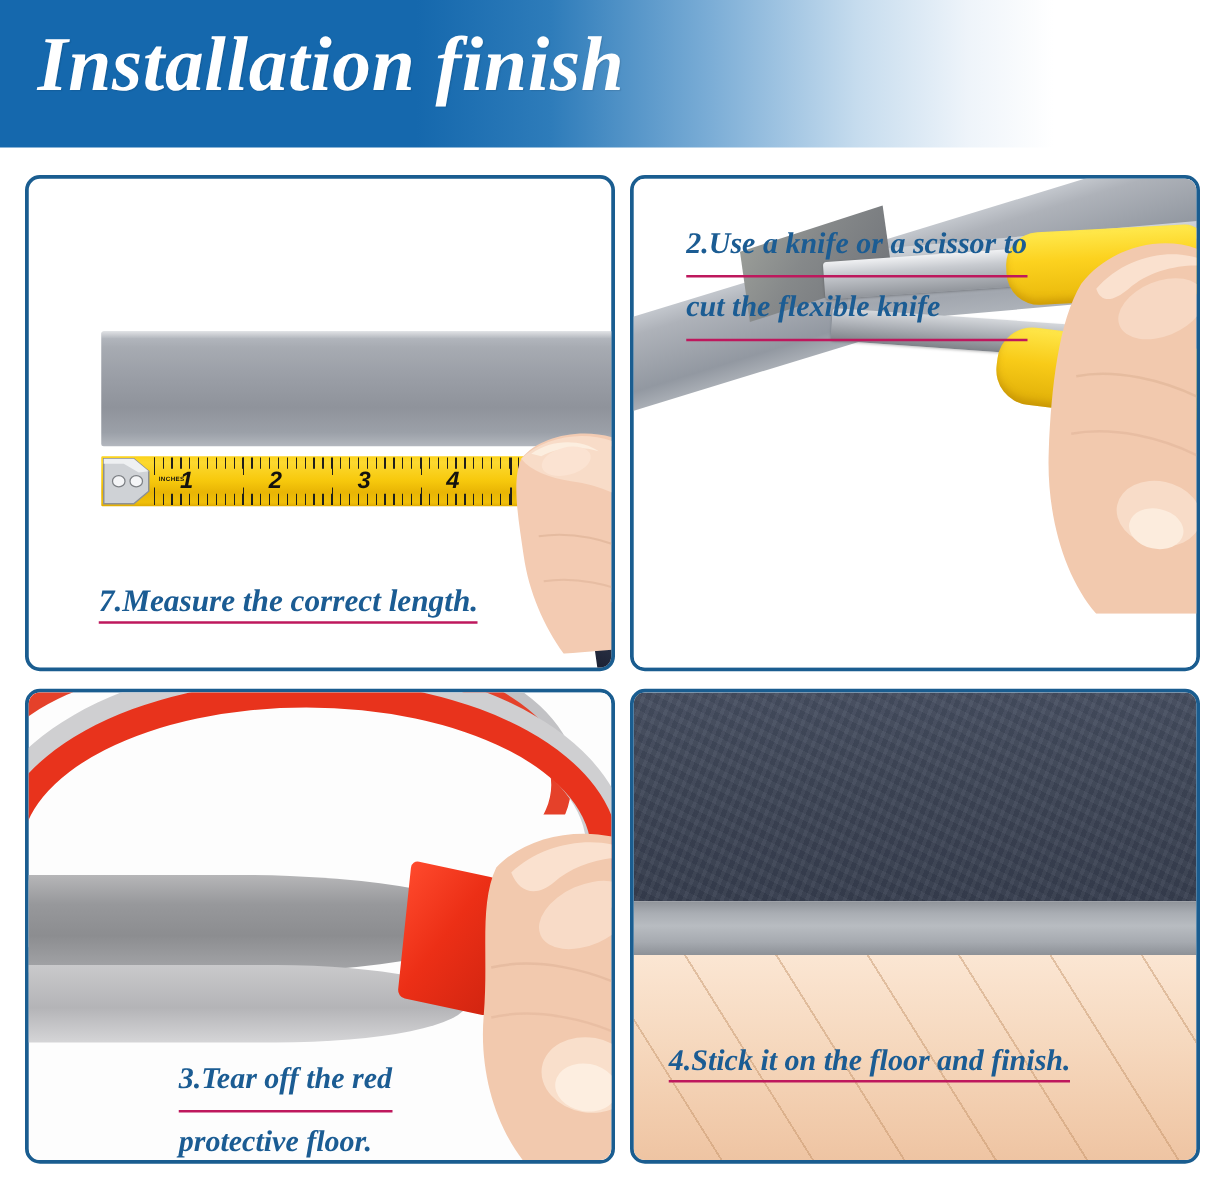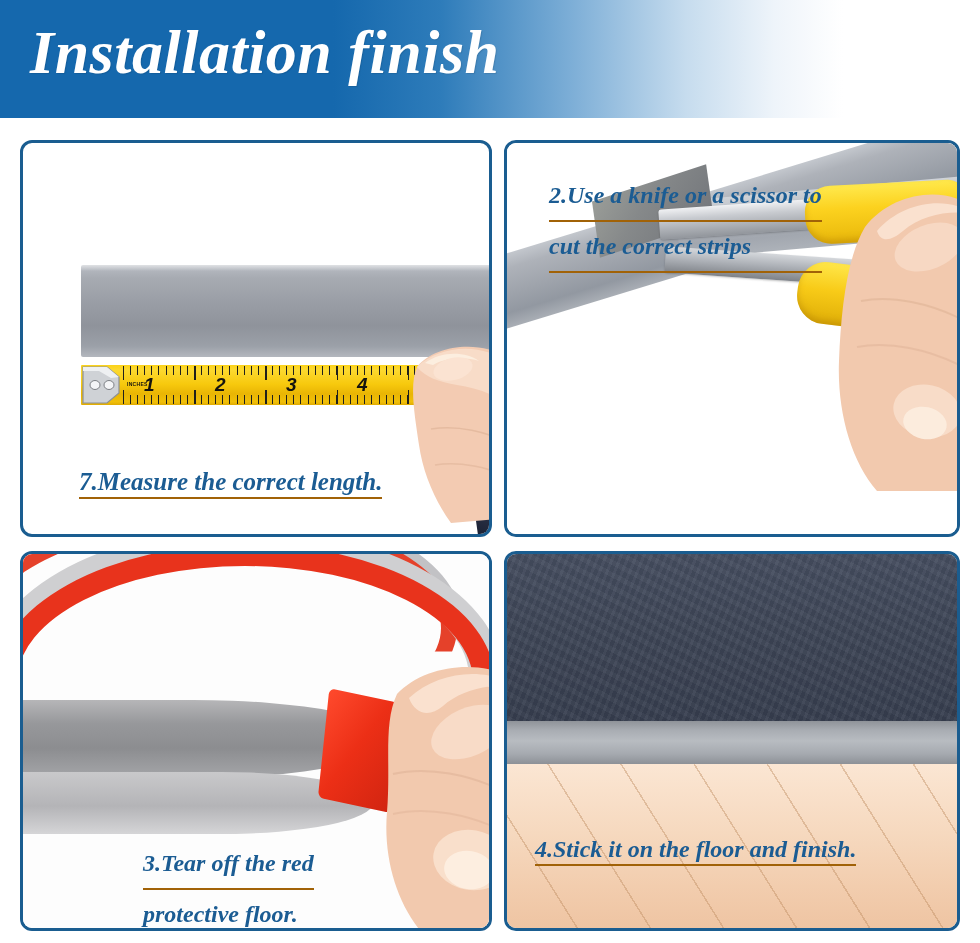--- a/index.html
+++ b/index.html
@@ -66,21 +66,21 @@
     position: absolute;
     font-family: "Liberation Serif", "DejaVu Serif", serif;
     font-style: italic;
     font-weight: bold;
     color: #1b5c93;
     z-index: 40;
     white-space: nowrap;
   }
   .caption .line {
     display: block;
-    border-bottom: 2px solid #a16207;
+    border-bottom: 2px solid #be185d;
     padding-bottom: 1px;
   }
 
   
   .p1-stage { position: absolute; inset: 0; }
   .p1-strip {
     position: absolute;
     left: 58px; top: 122px;
     width: 420px; height: 92px;
     background: linear-gradient(to bottom,
@@ -408,21 +408,21 @@
       <path d="M70 70 C96 40 142 34 168 54 C150 48 116 52 96 70 C84 80 74 82 70 70 Z" fill="#fae1cf"></path>
       <ellipse cx="122" cy="86" rx="36" ry="22" fill="#f7d8c3" transform="rotate(-22 122 86)"></ellipse>
       <ellipse cx="120" cy="250" rx="34" ry="26" fill="#f8dcc8" transform="rotate(12 120 250)"></ellipse>
       <ellipse cx="118" cy="262" rx="22" ry="16" fill="#fcecdd" transform="rotate(12 118 262)"></ellipse>
       <path d="M54 140 C84 134 124 142 158 160" stroke="#dcb094" stroke-width="2" fill="none" opacity=".55"></path>
       <path d="M50 186 C82 180 122 188 156 206" stroke="#dcb094" stroke-width="2" fill="none" opacity=".45"></path>
     </svg>
 
     <div class="caption cap2">
       <span class="line">2.Use a knife or a scissor to</span>
-      <span class="line">cut the correct strips</span>
+      <span class="line">cut the flexible knife</span>
     </div>
   </div>
 </div>
 
 <div class="panel panel-3">
   <div class="p3-stage">
 
     <div class="p3-coil-gray2"></div>
     <div class="p3-coil-red2"></div>
     <div class="p3-coil-outer"></div>

